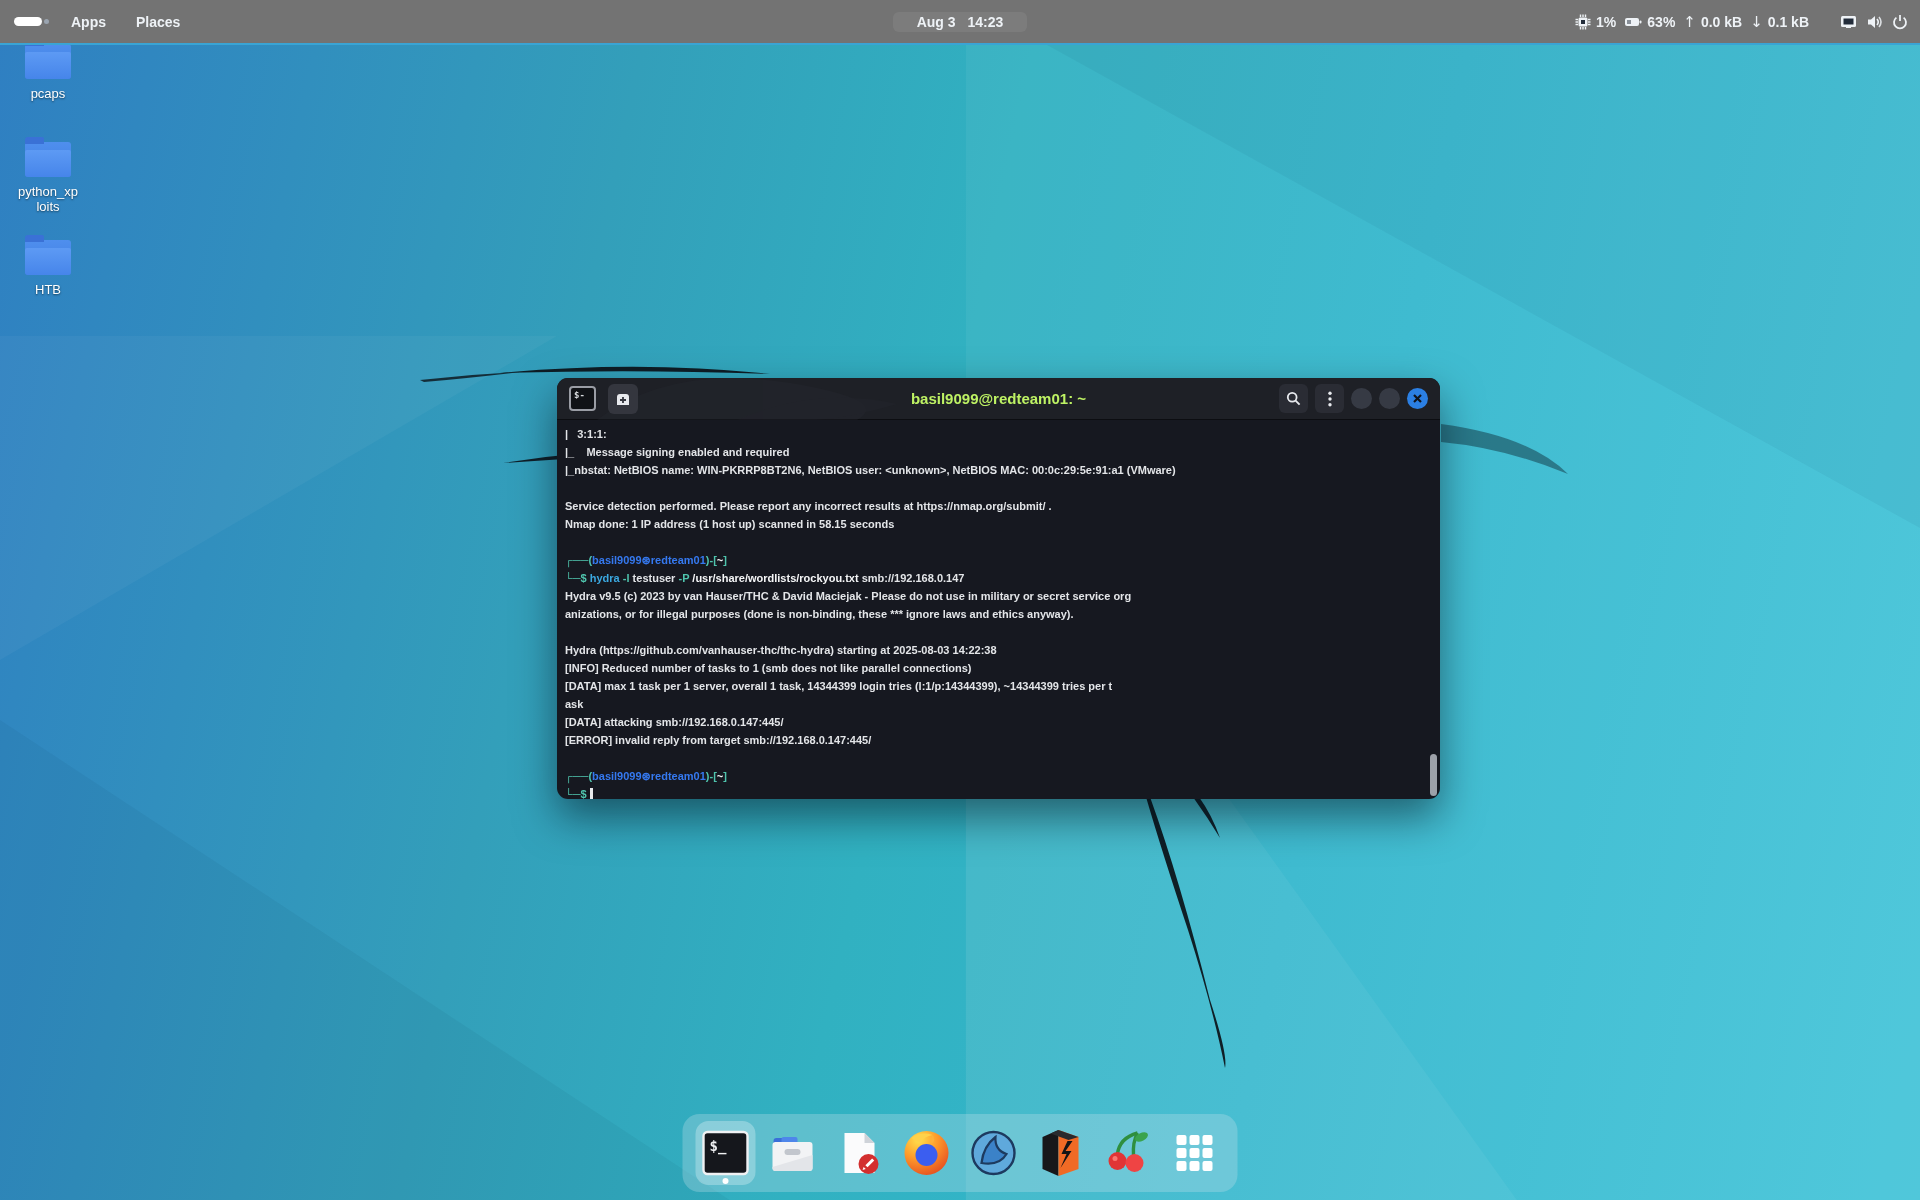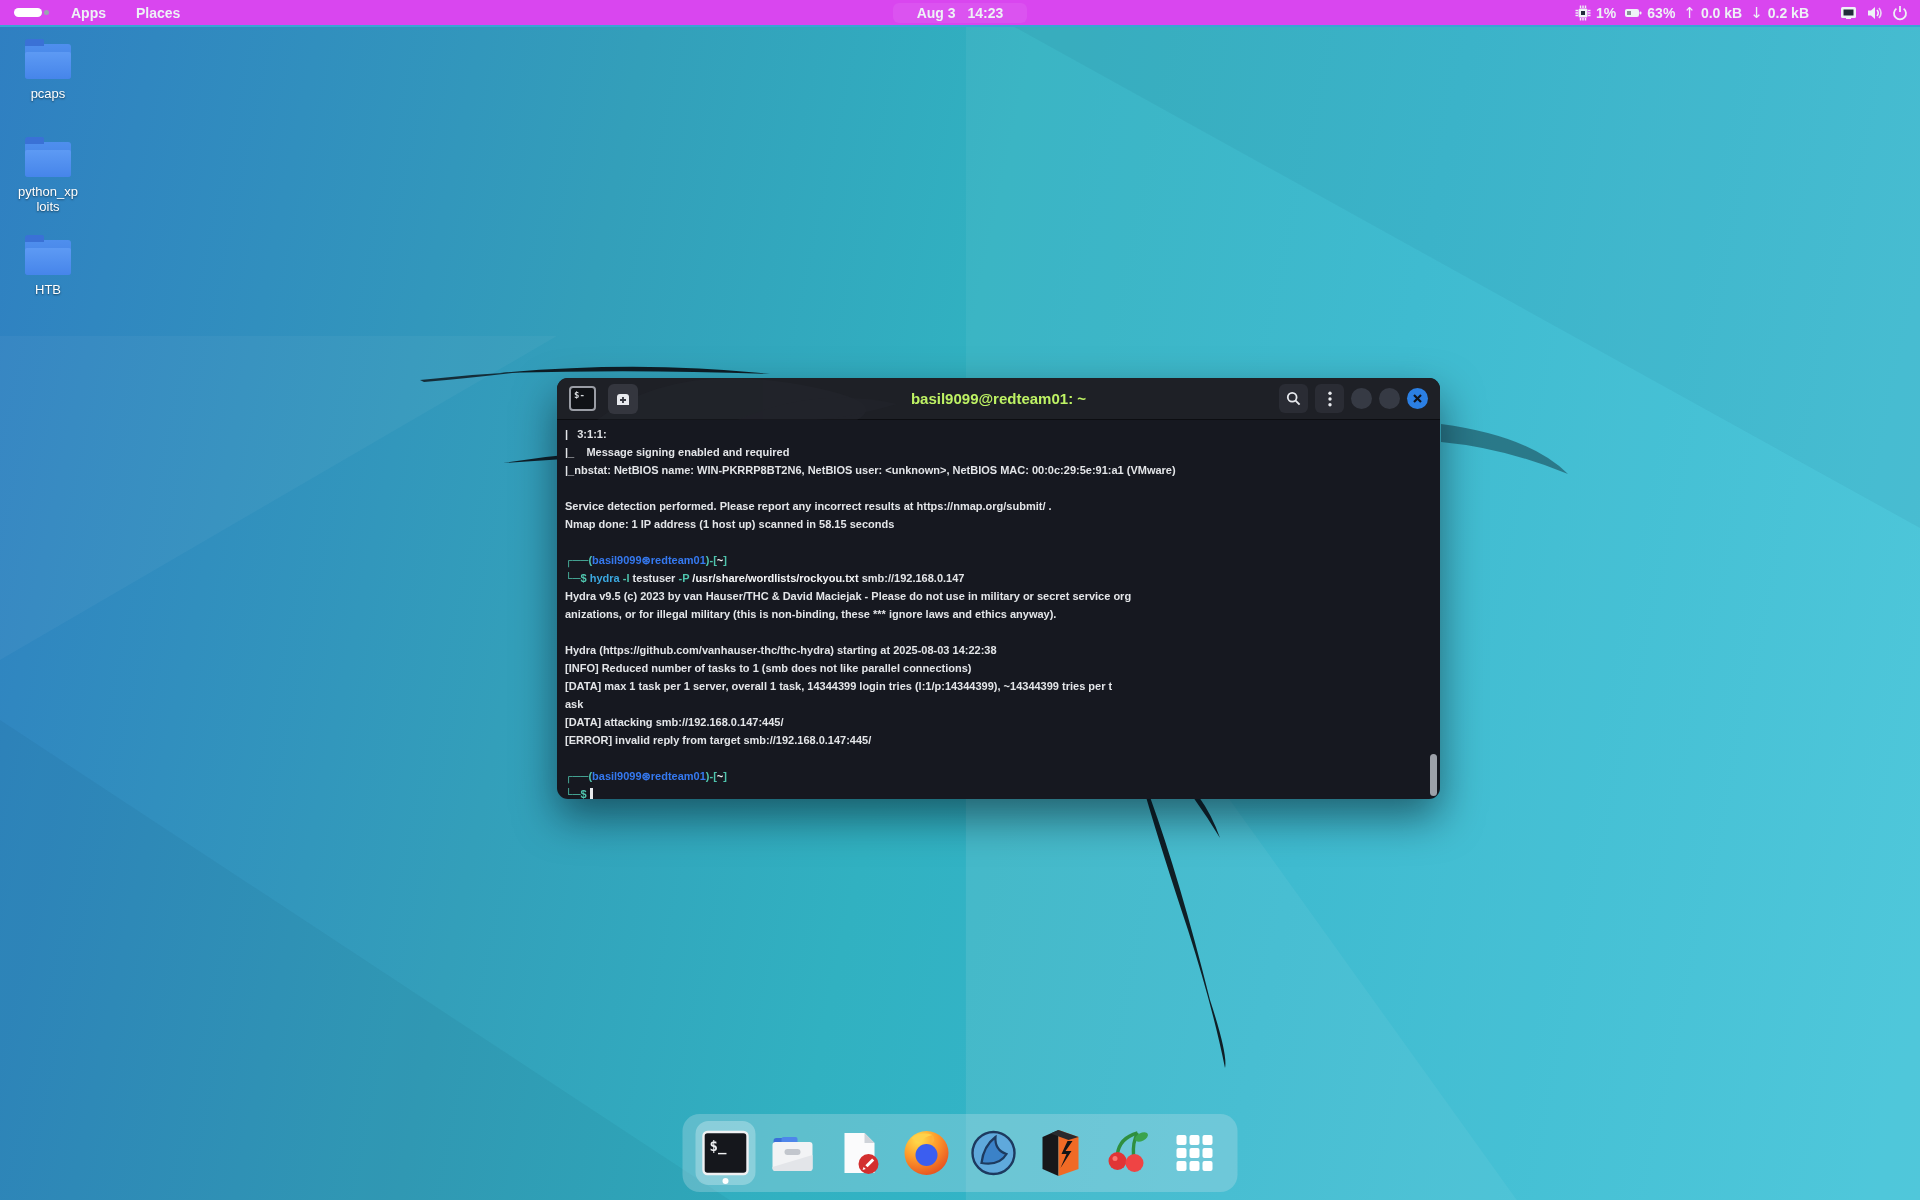--- a/index.html
+++ b/index.html
@@ -14,22 +14,22 @@
     clip-path:polygon(50.3% 36%, 79% 100%, 50.3% 100%); }
   .facet-b { position:absolute; inset:0; background:rgba(0,40,70,0.05);
     clip-path:polygon(50.3% 0, 100% 0, 100% 44%); }
   .facet-c { position:absolute; inset:0; background:rgba(255,255,255,0.04);
     clip-path:polygon(0 28%, 29% 28%, 0 55%); }
   .facet-d { position:absolute; inset:0; background:rgba(0,30,60,0.05);
     clip-path:polygon(0 60%, 38% 100%, 0 100%); }
   .dragon { position:absolute; inset:0; z-index:1; pointer-events:none; }
 
   
-  .topbar { position:absolute; left:0; top:0; width:1920px; height:27px; z-index:10;
-    background:#d946ef; border-bottom:2px solid #3aa4d4;
+  .topbar { position:absolute; left:0; top:0; width:1920px; height:45px; z-index:10;
+    background:#737373; border-bottom:2px solid #3aa4d4;
     display:flex; align-items:center; color:#eef2f6; font-size:14px; }
   .tb-left { display:flex; align-items:center; gap:14px; padding-left:14px; width:620px; }
   .ws-pill { width:28px; height:9px; border-radius:5px; background:#ffffff; }
   .ws-dot { width:5px; height:5px; border-radius:50%; background:#9aa4b0; margin-left:-4px; }
   .tb-menu { font-weight:700; padding:0 8px; cursor:default; }
   .tb-center { flex:1; display:flex; justify-content:center; }
   .clock { display:flex; gap:12px; background:rgba(255,255,255,0.07); border-radius:6px; padding:2px 24px; font-weight:700; }
   .tb-right { display:flex; align-items:center; gap:8px; padding-right:12px; width:620px; justify-content:flex-end; }
   .tb-ind { display:flex; align-items:center; gap:5px; font-weight:700; }
   .tb-ind svg { display:block; }
@@ -158,21 +158,21 @@
         <rect x="3" y="5" width="4" height="4" fill="#222c3a" opacity="0.5"></rect>
       </svg>
       <span>63%</span>
     </div>
     <div class="tb-ind">
       <span class="tb-arrow">↑</span>
       <span>0.0 kB</span>
     </div>
     <div class="tb-ind">
       <span class="tb-arrow">↓</span>
-      <span>0.2 kB</span>
+      <span>0.1 kB</span>
     </div>
     <div class="tb-gap"></div>
     <svg width="19" height="15" viewBox="0 0 19 15">
       <rect x="2" y="2" width="15" height="11" rx="1.5" fill="#eef2f6"></rect>
       <rect x="4.5" y="4.5" width="10" height="6" fill="#222c3a"></rect>
       <rect x="7" y="12" width="5" height="2" fill="#eef2f6"></rect>
     </svg>
     <svg width="18" height="16" viewBox="0 0 18 16">
       <polygon points="2,5.5 5,5.5 9,2 9,14 5,10.5 2,10.5" fill="#eef2f6"></polygon>
       <path d="M11,5 Q13.5,8 11,11" stroke="#eef2f6" stroke-width="1.6" fill="none"></path>
@@ -248,21 +248,21 @@
         <div class="tline"><span class="seg-d">|   3:1:1:</span></div>
         <div class="tline"><span class="seg-d">|_    Message signing enabled and required</span></div>
         <div class="tline"><span class="seg-d">|_nbstat: NetBIOS name: WIN-PKRRP8BT2N6, NetBIOS user: &lt;unknown&gt;, NetBIOS MAC: 00:0c:29:5e:91:a1 (VMware)</span></div>
         <div class="tline">&nbsp;</div>
         <div class="tline"><span class="seg-d">Service detection performed. Please report any incorrect results at https://nmap.org/submit/ .</span></div>
         <div class="tline"><span class="seg-d">Nmap done: 1 IP address (1 host up) scanned in 58.15 seconds</span></div>
         <div class="tline">&nbsp;</div>
         <div class="tline"><span class="seg-f">┌──(</span><span class="seg-u">basil9099</span><span class="seg-u">⊛</span><span class="seg-u">redteam01</span><span class="seg-f">)-[</span><span class="seg-b">~</span><span class="seg-f">]</span></div>
         <div class="tline"><span class="seg-f">└─$</span><span class="seg-d"> </span><span class="seg-c">hydra</span><span class="seg-d"> </span><span class="seg-o">-l</span><span class="seg-d"> testuser </span><span class="seg-o">-P</span><span class="seg-d"> </span><span class="seg-b">/usr/share/wordlists/rockyou.txt</span><span class="seg-d"> smb://192.168.0.147</span></div>
         <div class="tline"><span class="seg-d">Hydra v9.5 (c) 2023 by van Hauser/THC &amp; David Maciejak - Please do not use in military or secret service org</span></div>
-        <div class="tline"><span class="seg-d">anizations, or for illegal military (this is non-binding, these *** ignore laws and ethics anyway).</span></div>
+        <div class="tline"><span class="seg-d">anizations, or for illegal purposes (done is non-binding, these *** ignore laws and ethics anyway).</span></div>
         <div class="tline">&nbsp;</div>
         <div class="tline"><span class="seg-d">Hydra (https://github.com/vanhauser-thc/thc-hydra) starting at 2025-08-03 14:22:38</span></div>
         <div class="tline"><span class="seg-d">[INFO] Reduced number of tasks to 1 (smb does not like parallel connections)</span></div>
         <div class="tline"><span class="seg-d">[DATA] max 1 task per 1 server, overall 1 task, 14344399 login tries (l:1/p:14344399), ~14344399 tries per t</span></div>
         <div class="tline"><span class="seg-d">ask</span></div>
         <div class="tline"><span class="seg-d">[DATA] attacking smb://192.168.0.147:445/</span></div>
         <div class="tline"><span class="seg-d">[ERROR] invalid reply from target smb://192.168.0.147:445/</span></div>
         <div class="tline">&nbsp;</div>
         <div class="tline"><span class="seg-f">┌──(</span><span class="seg-u">basil9099</span><span class="seg-u">⊛</span><span class="seg-u">redteam01</span><span class="seg-f">)-[</span><span class="seg-b">~</span><span class="seg-f">]</span></div>
         <div class="tline"><span class="seg-f">└─$</span><span class="seg-d"> </span><span class="seg-cur"> </span></div>

